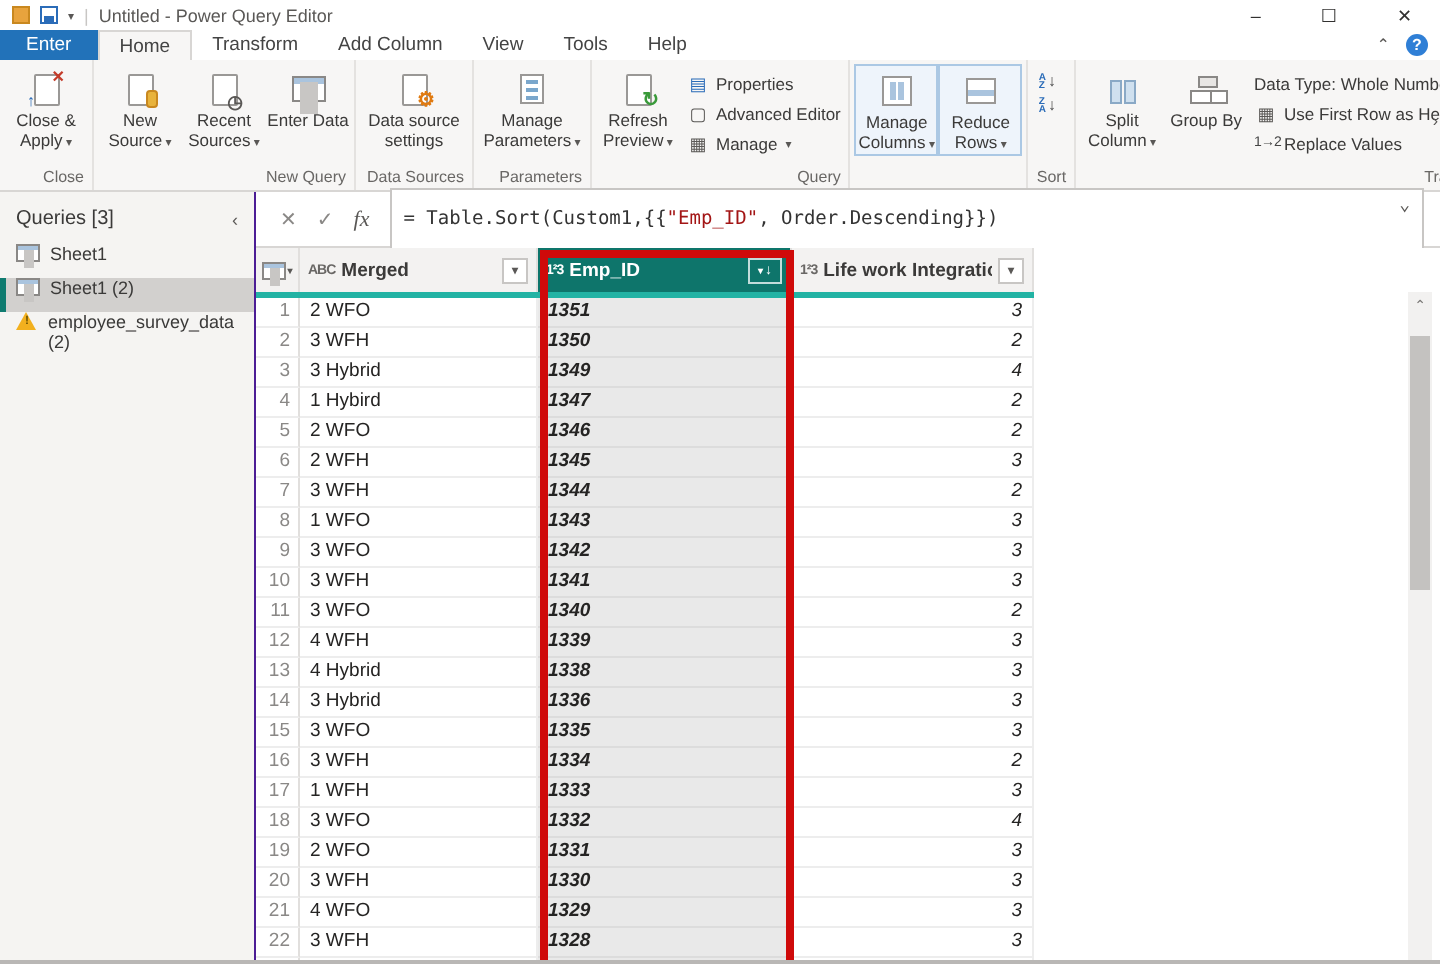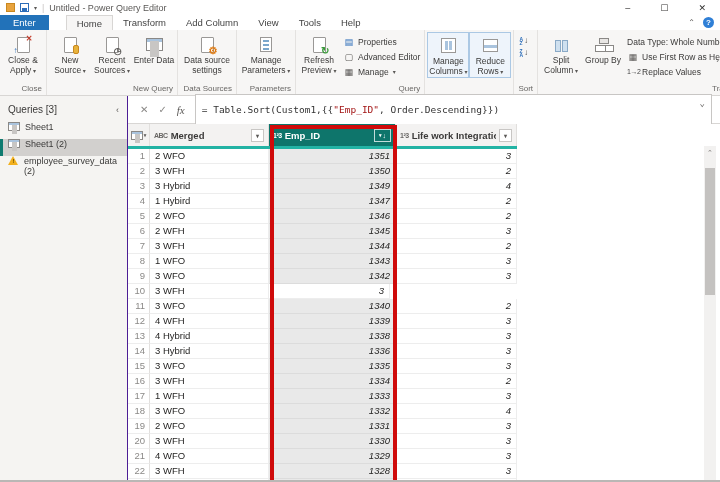--- a/index.html
+++ b/index.html
@@ -14,21 +14,21 @@
   .saveicon::after { content:""; position:absolute; left:1px; right:1px; bottom:0; height:3px; background:#2b6cb8; }
   .qat-caret { font-size:6px; color:#5a5856; }
   .tsep { color:#c8c6c4; }
   .wincontrols { margin-left:auto; display:flex; gap:30px; padding-right:8px; font-size:9px; color:#323130; }
   .wincontrols span { cursor:default; }
 
   
   .tabrow { height:15px; display:flex; align-items:stretch; font-size:9.5px; color:#444; position:relative; background:#fff; }
   .tab { padding:0 10px; display:flex; align-items:center; }
   .tab.file { background:var(--file-tab-blue,#2272b9); color:#fff; padding:0 13px; }
-  .tab.active { background:#f7f6f5; border:1px solid #d8d6d4; border-bottom:none;margin-left:17px; }
+  .tab.active { background:#f7f6f5; border:1px solid #d8d6d4; border-bottom:none; }
   .tabrow-right { position:absolute; right:6px; top:2px; display:flex; gap:8px; align-items:center; }
   .collapse-caret { font-size:8px; color:#5a5856; }
   .helpcircle { width:11px; height:11px; border-radius:50%; background:#2f7fd6; color:#fff; font-size:8px; font-weight:bold; display:flex; align-items:center; justify-content:center; }
 
   
   .ribbon { height:66px; background:#f7f6f5; border-bottom:1px solid #d8d6d4; display:flex; align-items:stretch; overflow:hidden; position:relative; }
   .rgroup { flex:0 0 auto; display:flex; flex-direction:column; border-right:1px solid #e4e2e0; padding:2px 2px 0 2px; }
   .rbtns { flex:1; display:flex; align-items:flex-start; }
   .rgroup-label { font-size:8px; color:#696765; text-align:right; padding:1px 2px 2px; white-space:nowrap; height:12px; }
   .bigbtn { width:42px; display:flex; flex-direction:column; align-items:center; text-align:center; font-size:8.5px; line-height:1.15; color:#3b3a39; padding-top:2px; cursor:default; }
@@ -110,21 +110,21 @@
   .thname { overflow:hidden; white-space:nowrap; }
   .filter { margin-left:auto; width:13px; height:13px; border:1px solid #c8c6c4; background:#fff; display:flex; align-items:center; justify-content:center; font-size:6px; color:#5a5856; flex:0 0 auto; }
   .sortbox { margin-left:auto; width:17px; height:13px; border:1px solid rgba(255,255,255,0.75); display:flex; align-items:center; justify-content:center; gap:1px; font-size:7px; color:#fff; flex:0 0 auto; }
   .sortbox .scaret { font-size:5px; }
   .teal-underline { width:389px; height:3px; background:var(--accent-teal,#22b3a4); }
   .tbody { position:absolute; left:0; top:25px; right:0; bottom:0; overflow:hidden; }
   .tr { display:flex; height:15px; line-height:14px; font-size:9.5px; color:#252423; }
   .td { padding:0 5px; border-right:1px solid #ededed; border-bottom:1px solid #ededed; overflow:hidden; white-space:nowrap; }
   .td.num { width:22px; color:#8a8886; text-align:right; padding:0 4px; border-right:1px solid #e1dfdd; background:#fff; }
   .td.merged { width:119px; text-align:left; }
-  .td.emp { width:127px; background:#e9e9e9; font-style:italic; text-align:right; border-right:1px solid #dcdcdc; border-bottom:1px solid #dcdcdc; }
+  .td.emp { width:127px; background:#e9e9e9; font-style:italic; border-right:1px solid #dcdcdc; border-bottom:1px solid #dcdcdc;font-weight:bold; }
   .td.lwi { width:121px; font-style:italic; text-align:right; }
 
   
   .red-rect { position:absolute; left:142px; top:1px; width:127px; height:400px; border:4px solid var(--annotation-red,#cf0a0a); pointer-events:none; z-index:5; }
 
   
   .vscroll { position:absolute; right:4px; top:22px; bottom:0; width:12px; background:#f2f1f0; z-index:3; }
   .vs-arrow { height:14px; display:flex; align-items:center; justify-content:center; font-size:7px; color:#7a7876; }
   .vs-thumb { position:absolute; left:1px; right:1px; top:22px; height:127px; background:#c4c2c0; }
 
@@ -432,20 +432,21 @@
         </div>
         <div class="tr">
           <div class="td num">9</div>
           <div class="td merged">3 WFO</div>
           <div class="td emp">1342</div>
           <div class="td lwi">3</div>
         </div>
         <div class="tr">
           <div class="td num">10</div>
           <div class="td merged">3 WFH</div>
+          <div class="td emp">1341</div>
           <div class="td lwi">3</div>
         </div>
         <div class="tr">
           <div class="td num">11</div>
           <div class="td merged">3 WFO</div>
           <div class="td emp">1340</div>
           <div class="td lwi">2</div>
         </div>
         <div class="tr">
           <div class="td num">12</div>

